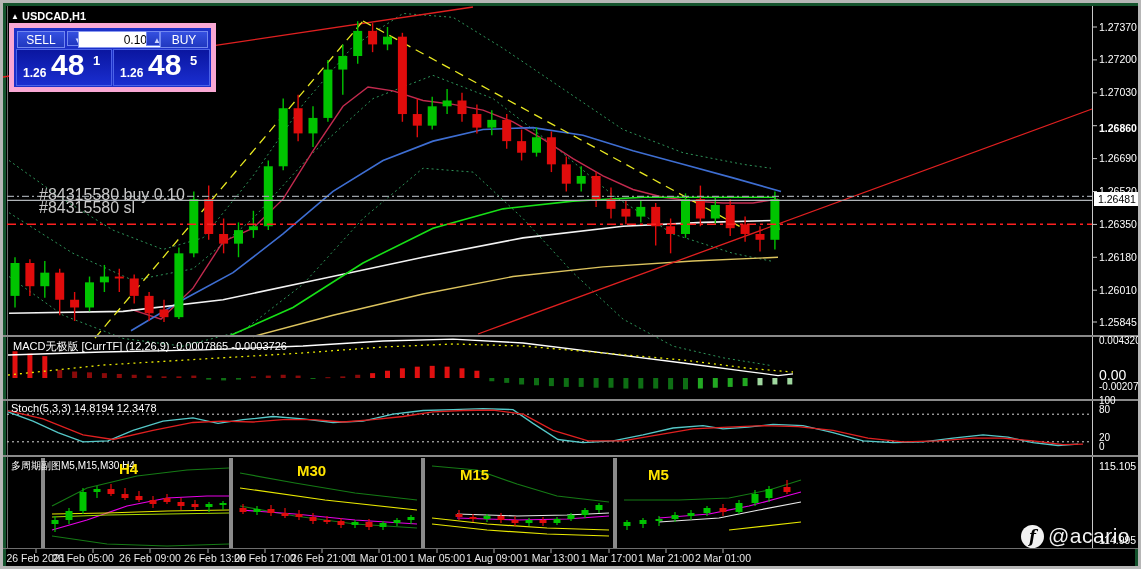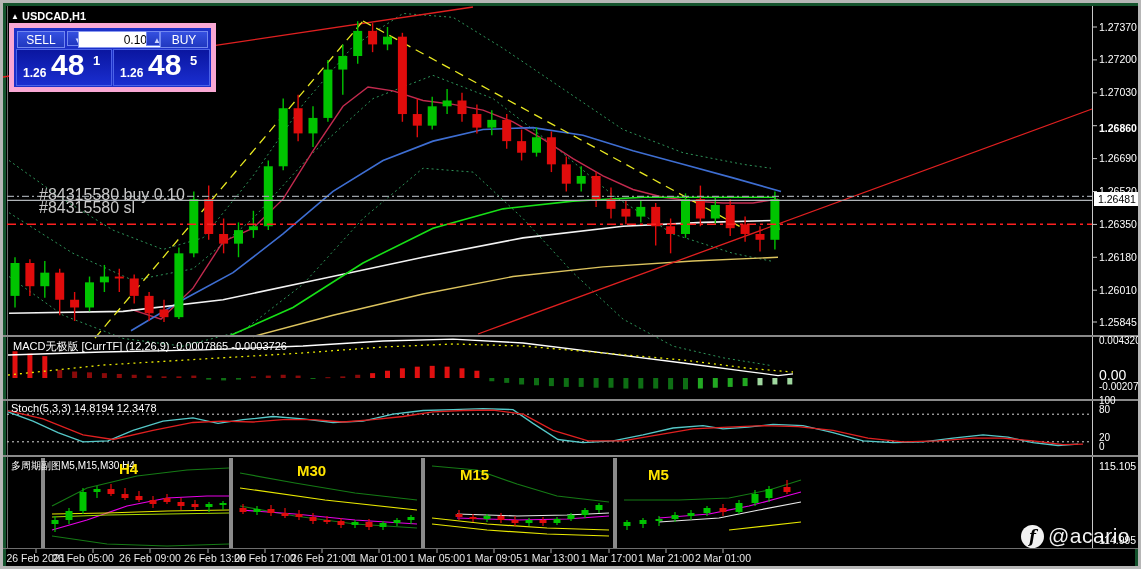--- a/index.html
+++ b/index.html
@@ -425,21 +425,21 @@
     <div class="scale-lbl" style="top: 280.7px;">1.26010</div>
     <div class="scale-lbl" style="top: 312.5px;">1.25845</div>
     <div class="t-lbl" style="left: 33px;">26 Feb 2021</div>
     <div class="t-lbl" style="left: 80px;">26 Feb 05:00</div>
     <div class="t-lbl" style="left: 147px;">26 Feb 09:00</div>
     <div class="t-lbl" style="left: 205px; padding-left: 14px;">26 Feb 13:00</div>
     <div class="t-lbl" style="left: 262px;">26 Feb 17:00</div>
     <div class="t-lbl" style="left: 319px;">26 Feb 21:00</div>
     <div class="t-lbl" style="left: 376px;">1 Mar 01:00</div>
     <div class="t-lbl" style="left: 434px;">1 Mar 05:00</div>
-    <div class="t-lbl" style="left: 491px;">1 Mar 09:05</div>
+    <div class="t-lbl" style="left: 491px;">1 Aug 09:00</div>
     <div class="t-lbl" style="left: 548px;">1 Mar 13:00</div>
     <div class="t-lbl" style="left: 606px;">1 Mar 17:00</div>
     <div class="t-lbl" style="left: 663px;">1 Mar 21:00</div>
     <div class="t-lbl" style="left: 720px;">2 Mar 01:00</div>
     <div class="scale-lbl" style="top: 332px; font-size: 10px;">0.0043203</div>
     <div class="scale-lbl" style="top: 364px; font-size: 14px;">0.00</div>
     <div class="scale-lbl" style="top: 378px; font-size: 10px;">-0.0020777</div>
     <div class="scale-lbl" style="top: 392px; font-size: 10px;">100</div>
     <div class="scale-lbl" style="top: 401px; font-size: 10px;">80</div>
     <div class="scale-lbl" style="top: 429px; font-size: 10px;">20</div>

